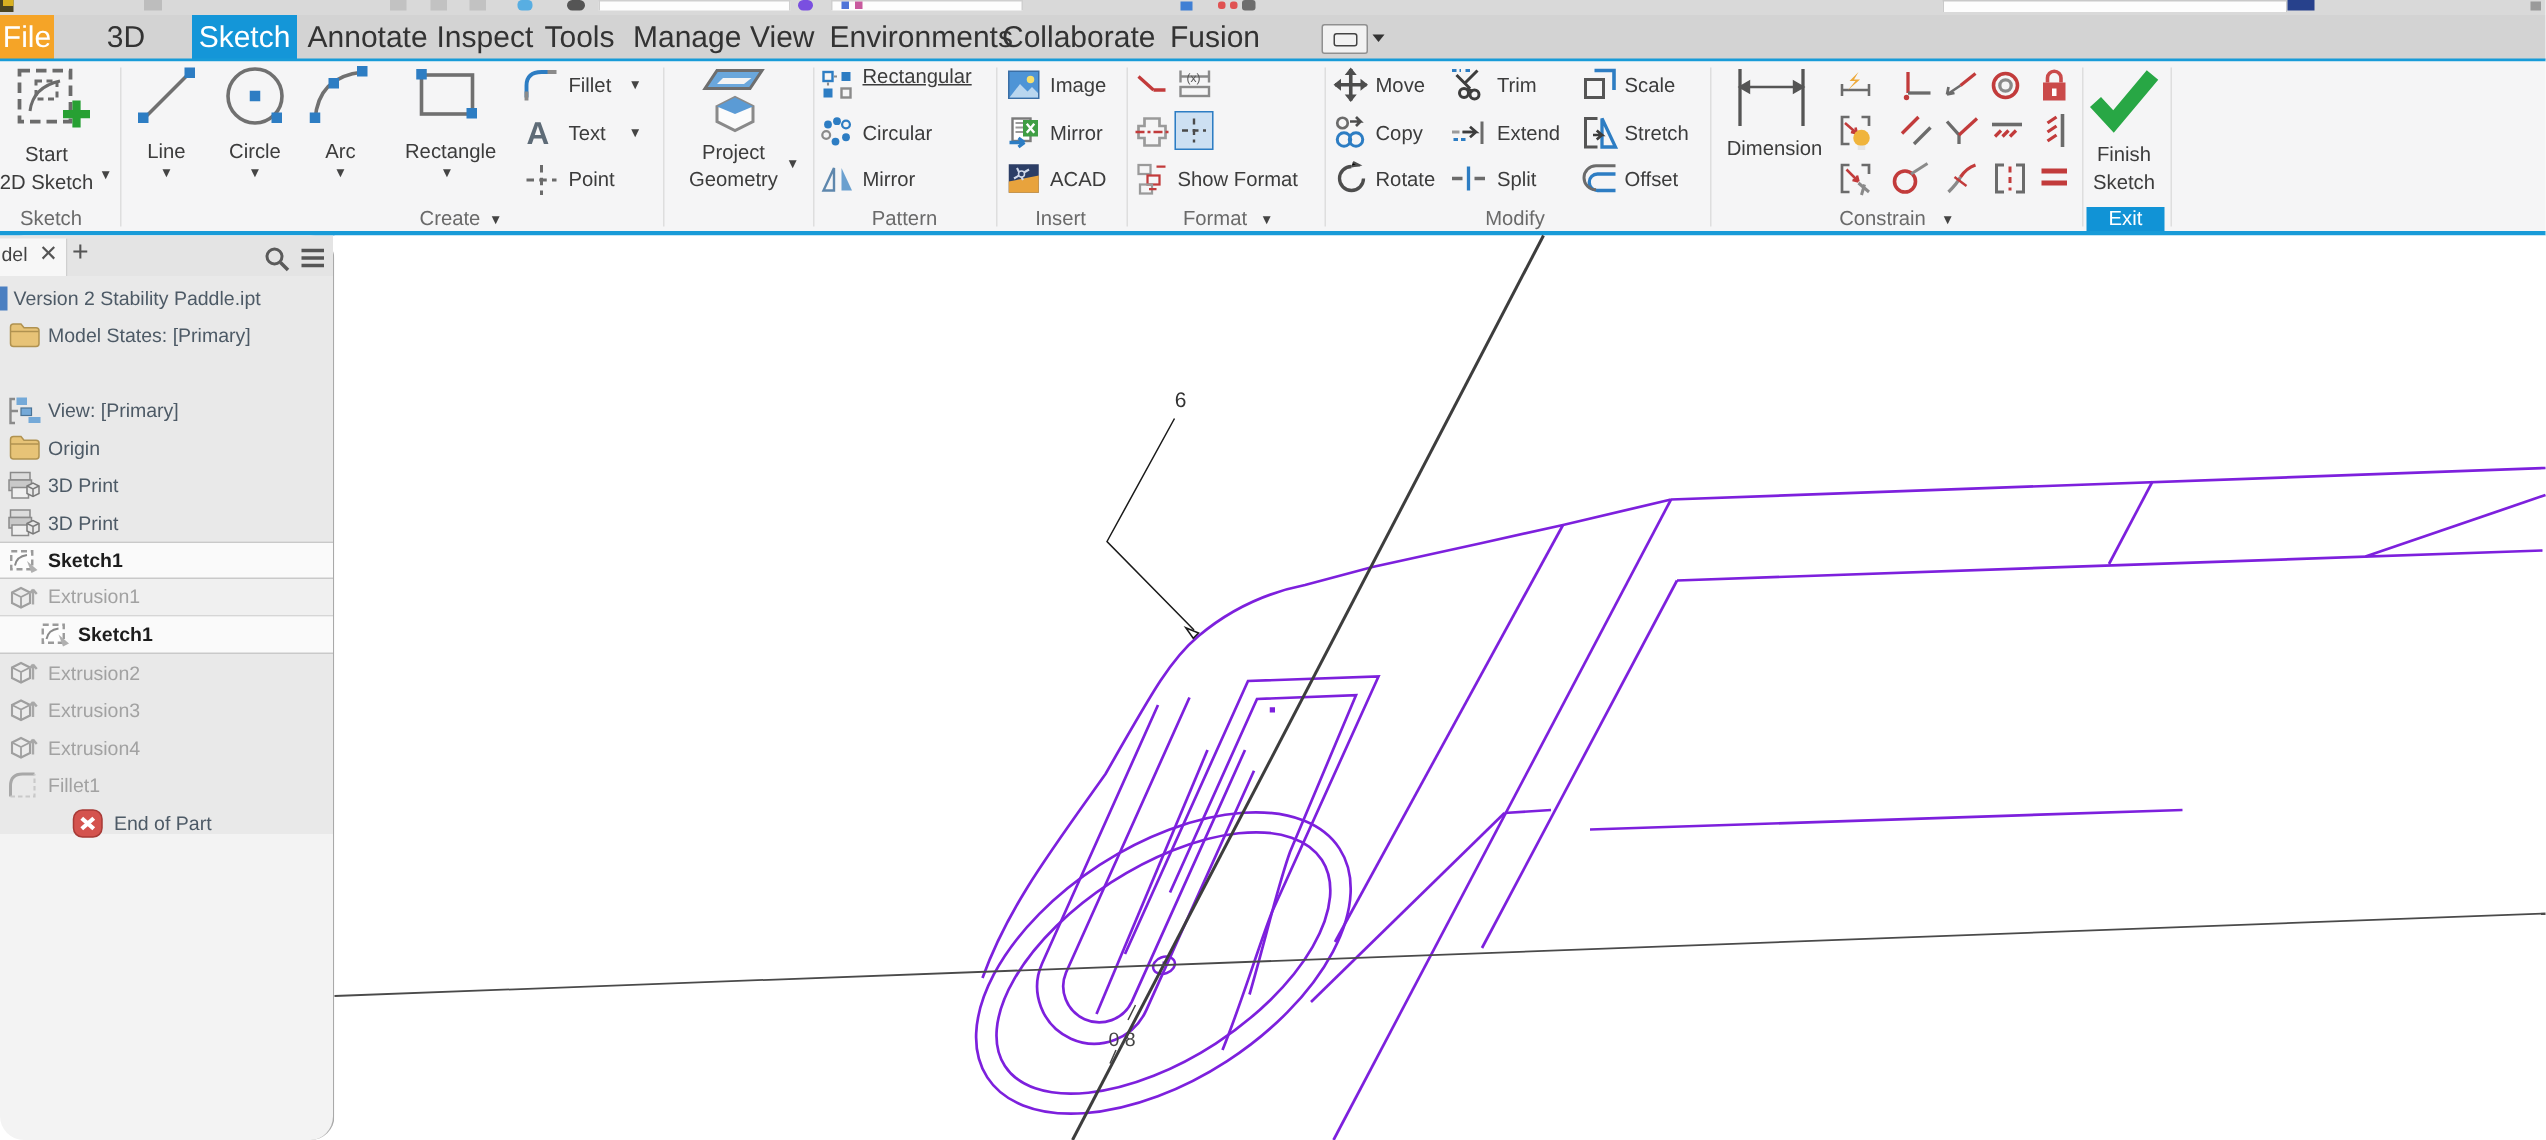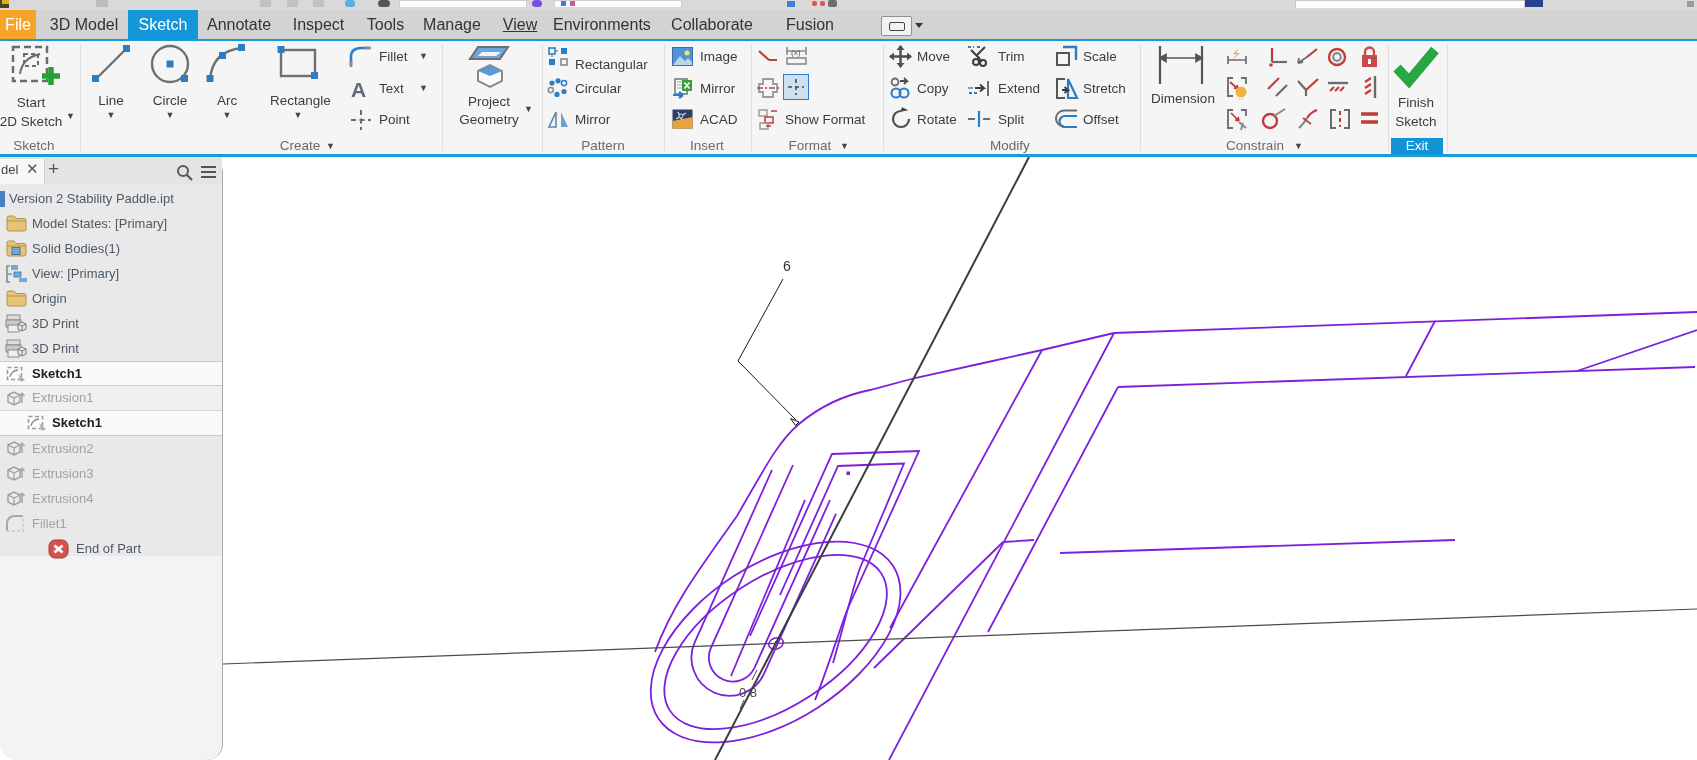--- a/index.html
+++ b/index.html
@@ -1,20 +1,20 @@
 <!DOCTYPE html>
 <html><head>
 <meta charset="utf-8">
 <style>
   html,body{margin:0;padding:0;width:1697px;height:760px;overflow:hidden;
     font-family:"Liberation Sans",sans-serif;background:#fff;}
   .abs{position:absolute;}
   #topstrip{left:0;top:0;width:1697px;height:10px;background:#d9d9d9;}
   #tabrow{left:0;top:10px;width:1697px;height:30px;background:#d3d3d3;}
-  .tab{position:absolute;top:0;height:30px;line-height:30px;font-size:16px;color:#333;
+  .tab{position:absolute;top:0;height:30px;line-height:30px;font-size:20px;color:#333;
        text-align:center;}
   #blueline1{left:0;top:39px;width:1697px;height:2px;background:#189bd8;}
   #ribbon{left:0;top:41px;width:1697px;height:113px;background:#f5f5f6;}
   #blueline2{left:0;top:154px;width:1697px;height:3px;background:#189bd8;}
   .sep{position:absolute;top:4px;width:1px;height:106px;background:#dedede;}
   .glabel{position:absolute;top:98px;height:14px;line-height:14px;font-size:13.5px;color:#6a6a6a;text-align:center;}
   .blabel{position:absolute;font-size:13.5px;color:#3c3c3c;line-height:15px;}
   .ctr{text-align:center;}
   .drop{color:#444;font-size:9px;}
   #panel{left:0;top:157px;width:222px;height:603px;background:#f3f3f3;border-right:1px solid #a9a9a9;border-radius:16px;}
@@ -51,21 +51,21 @@
   <div class="abs" style="left:1687px;top:1px;width:7px;height:6px;background:#9a9a9a;"></div>
 </div>
 <div class="abs" id="tabrow">
   <div class="tab" style="left:0;width:36px;background:#f5a427;color:#fff;">File</div>
   <div class="tab" style="left:49px;width:70px;">3D Model</div>
   <div class="tab" style="left:128px;width:70px;background:#1496d8;color:#fff;">Sketch</div>
   <div class="tab" style="left:205px;width:68px;">Annotate</div>
   <div class="tab" style="left:291px;width:55px;">Inspect</div>
   <div class="tab" style="left:363px;width:45px;">Tools</div>
   <div class="tab" style="left:422px;width:60px;">Manage</div>
-  <div class="tab" style="left:500px;width:40px;text-decoration:underline;">View</div>
+  <div class="tab" style="left:500px;width:40px;">View</div>
   <div class="tab" style="left:553px;width:88px;">Environments</div>
   <div class="tab" style="left:668px;width:88px;">Collaborate</div>
   <div class="tab" style="left:772px;width:76px;">Fusion 360</div>
   <div class="abs" style="left:881px;top:6px;width:29px;height:18px;background:#f2f2f2;border:1px solid #909090;border-radius:2px;">
      <div class="abs" style="left:7px;top:5px;width:14px;height:7px;border:1.5px solid #444;border-radius:2px;"></div>
   </div>
   <div class="abs" style="left:915px;top:13px;width:0;height:0;border-left:4.5px solid transparent;border-right:4.5px solid transparent;border-top:5px solid #333;"></div>
 </div>
 <div class="abs" id="blueline1"></div>
 <div class="abs" id="ribbon">
@@ -150,21 +150,21 @@
   <div class="abs drop" style="left:524px;top:63px;">▼</div>
   <div class="glabel" style="left:450px;width:80px;"></div>
 
   <svg style="left:548px;top:6px;" width="20" height="19" viewBox="0 0 20 19">
     <rect x="1" y="1" width="6" height="6" fill="none" stroke="#2d7dc3" stroke-width="1.6"></rect>
     <rect x="13" y="1" width="6" height="6" fill="#2d7dc3"></rect>
     <rect x="1" y="12" width="6" height="6" fill="#2d7dc3"></rect>
     <rect x="13" y="12" width="6" height="6" fill="none" stroke="#8a8a8a" stroke-width="1.6"></rect>
     <path d="M8 4 h4 M4 8 v3" stroke="#8a8a8a" stroke-width="1.4" stroke-dasharray="2 2"></path>
   </svg>
-  <div class="blabel" style="left:575px;top:16px;">Rectangular</div>
+  <div class="blabel" style="left:575px;top:2px;text-decoration:underline;">Rectangular</div>
   <svg style="left:548px;top:37px;" width="20" height="20" viewBox="0 0 20 20">
     <circle cx="4" cy="5" r="2.6" fill="#2d7dc3"></circle>
       <circle cx="10" cy="2.8" r="2.6" fill="#2d7dc3"></circle>
     <circle cx="16" cy="5" r="2.6" fill="none" stroke="#2d7dc3" stroke-width="1.5"></circle>
     <circle cx="2.8" cy="12" r="2.6" fill="none" stroke="#8a8a8a" stroke-width="1.5"></circle>
     <circle cx="9" cy="16.4" r="2.6" fill="#2d7dc3"></circle>
       <circle cx="16" cy="13.5" r="2.6" fill="#2d7dc3"></circle>
   </svg>
   <div class="blabel" style="left:575px;top:40px;">Circular</div>
   <svg style="left:548px;top:68px;" width="22" height="21" viewBox="0 0 22 21">
@@ -379,28 +379,20 @@
       <div class="abs" style="left:0;top:5px;width:5px;height:16px;background:#4a7fc1;"></div>
       <span class="txt" style="left:9px;">Version 2 Stability Paddle.ipt</span>
     </div>
     <div class="trow" style="top:27px;">
         <svg class="ticon" style="left:6px;top:3px;position:absolute" width="21" height="18" viewBox="0 0 21 18">
   <path d="M1 4 Q1 2 3 2 L8 2 L10 4.5 L18 4.5 Q20 4.5 20 6.5 L20 15 Q20 17 18 17 L3 17 Q1 17 1 15 Z" fill="#e7c377" stroke="#b09250" stroke-width="1"></path>
   <path d="M1 7 L20 7" stroke="#b09250" stroke-width="1"></path>
 </svg>
         <span class="txt" style="left:32px;">Model States: [Primary]</span>
       </div>
-    <div class="trow" style="top:52px;">
-        <svg class="ticon" style="left:6px;top:3px;position:absolute" width="21" height="18" viewBox="0 0 21 18">
-  <path d="M1 4 Q1 2 3 2 L8 2 L10 4.5 L18 4.5 Q20 4.5 20 6.5 L20 15 Q20 17 18 17 L3 17 Q1 17 1 15 Z" fill="#e7c377" stroke="#b09250" stroke-width="1"></path>
-  <path d="M1 7 L20 7" stroke="#b09250" stroke-width="1"></path>
-          <rect x="6" y="8.5" width="8" height="7" fill="#74a9d8" stroke="#4a7396" stroke-width="1"></rect>
-</svg>
-        <span class="txt" style="left:32px;">Solid Bodies(1)</span>
-      </div>
     <div class="trow" style="top:77px;">
         <svg style="left:6px;top:4px;position:absolute" width="22" height="18" viewBox="0 0 22 18">
   <path d="M4 1 H1 V17 H4 M1 9 H6" stroke="#8a8a8a" stroke-width="1.6" fill="none"></path>
   <rect x="5" y="0" width="7" height="5" fill="#74a9d8"></rect>
   <rect x="8" y="7" width="7" height="5" fill="#74a9d8" stroke="#4a7396" stroke-width="0.8"></rect>
   <rect x="13" y="13" width="8" height="4" fill="#74a9d8"></rect>
 </svg>
         <span class="txt" style="left:32px;">View: [Primary]</span>
       </div>
     <div class="trow" style="top:102px;">

